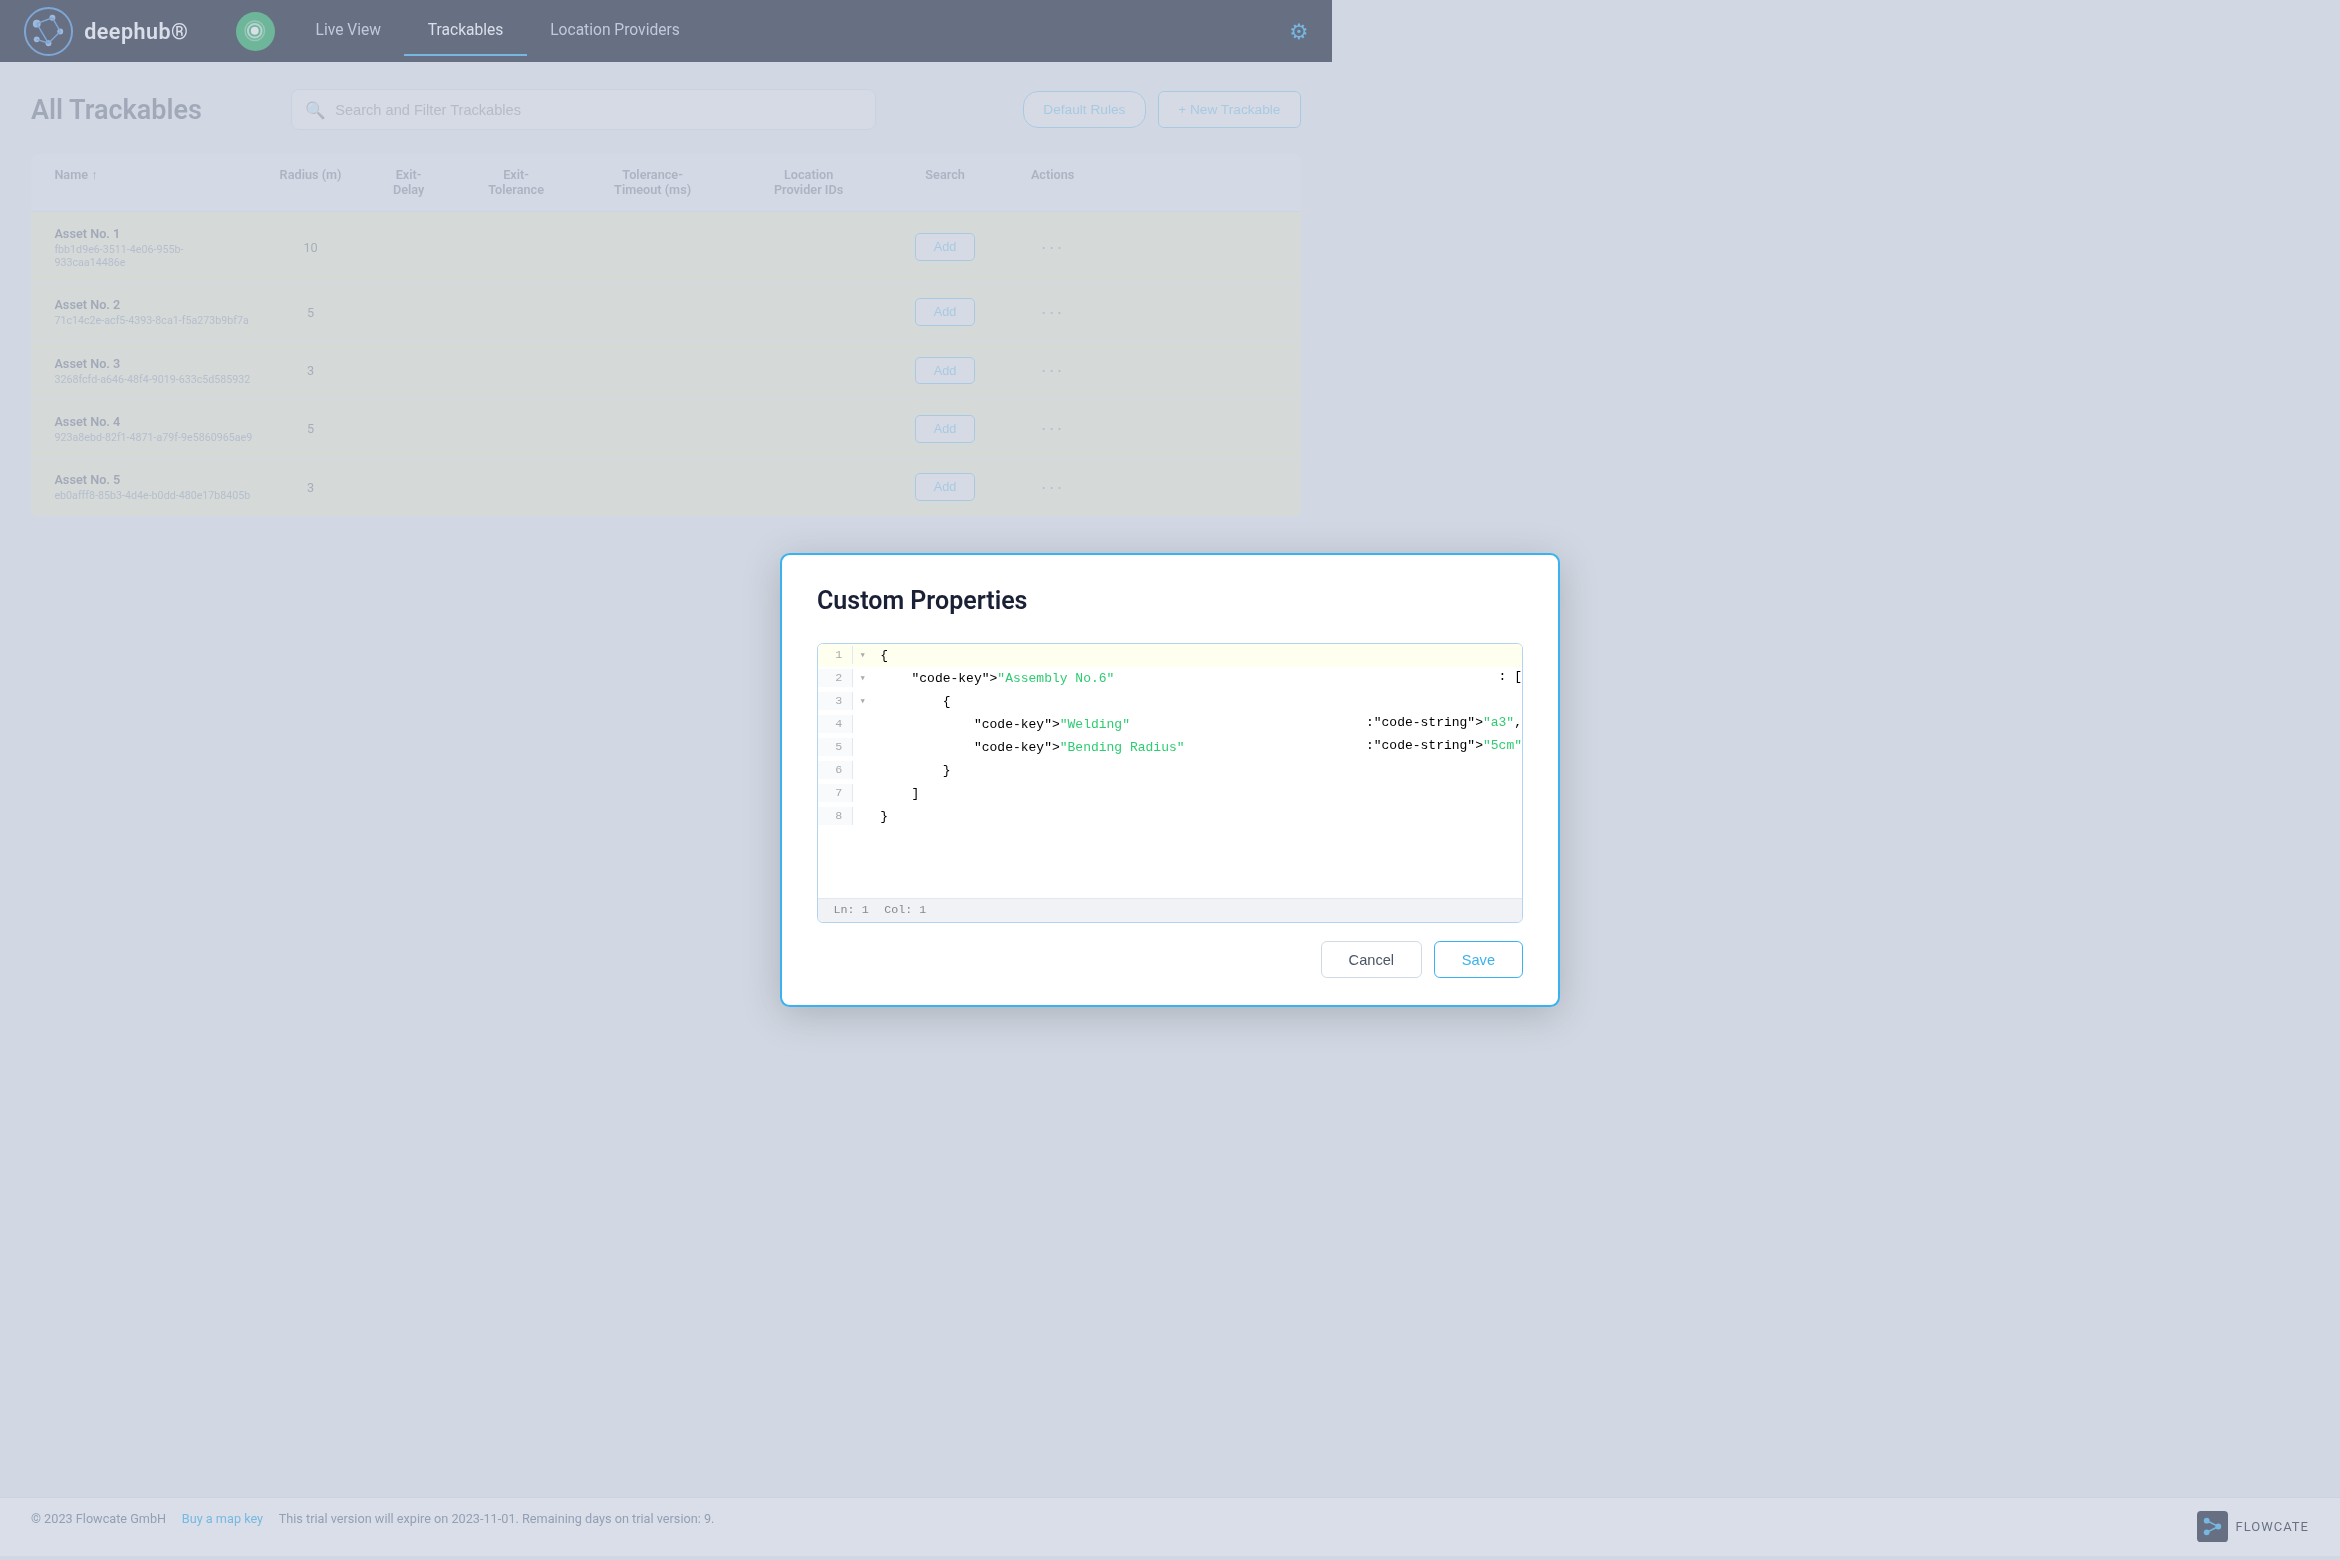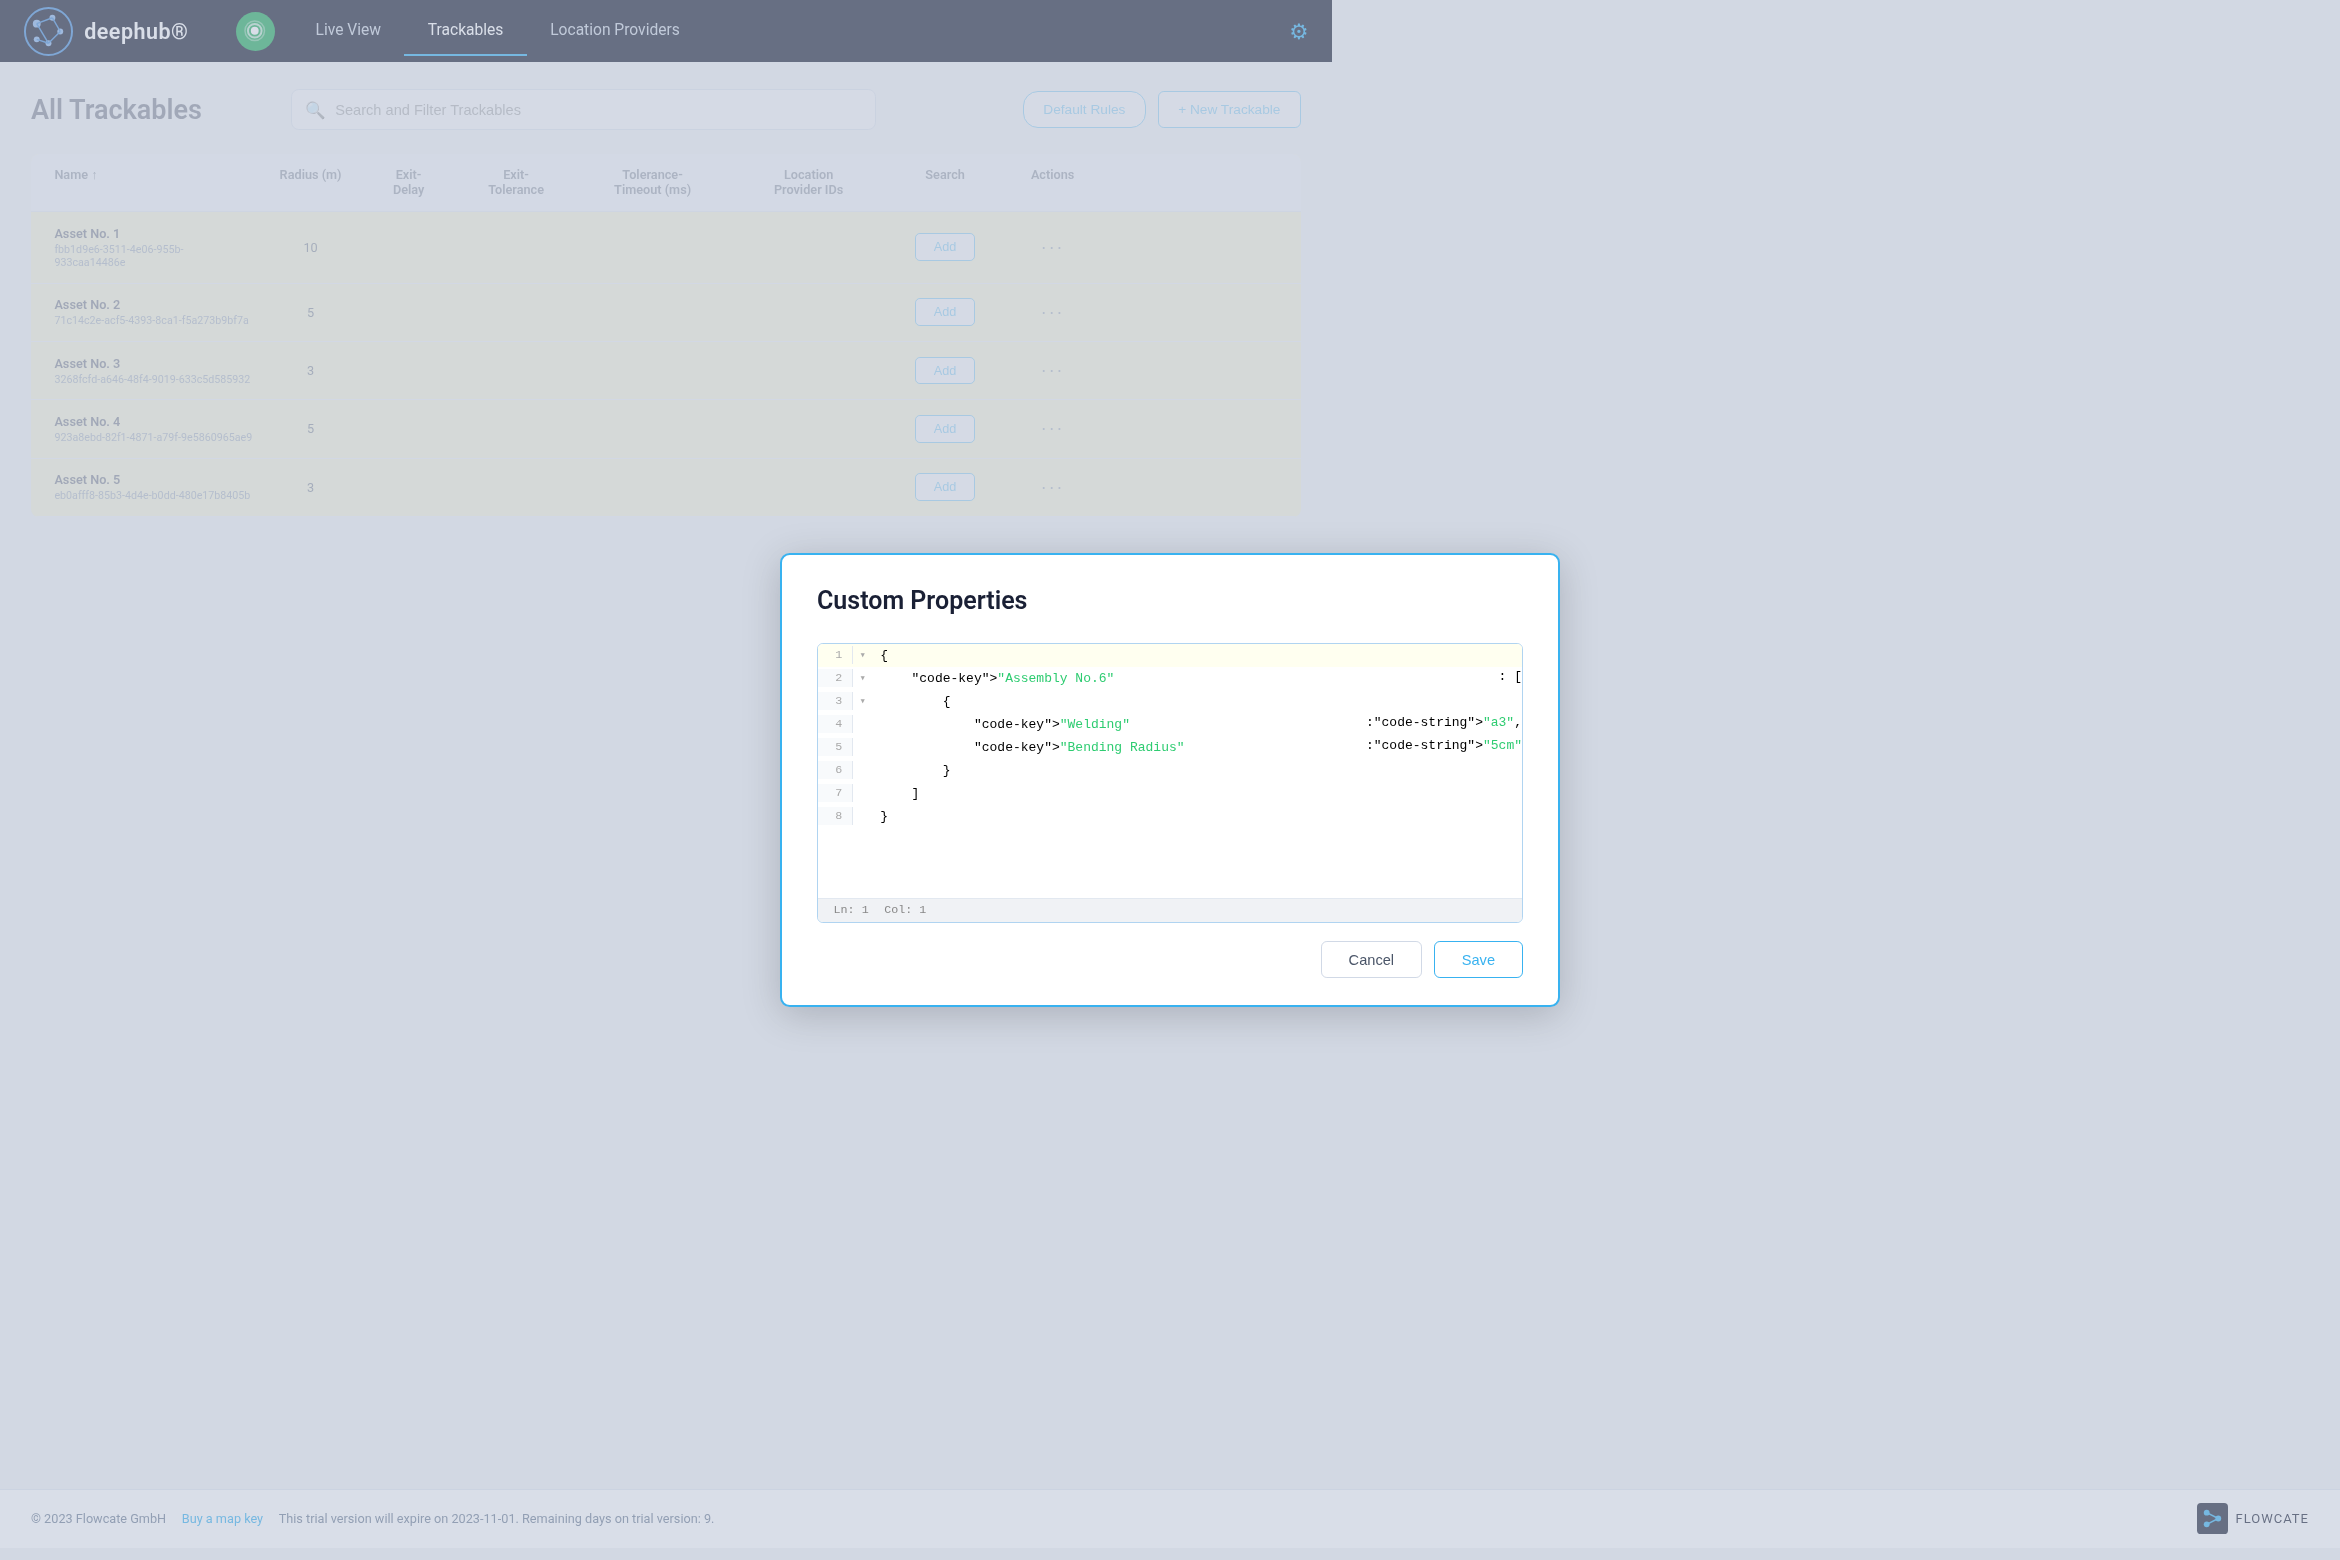--- a/index.html
+++ b/index.html
@@ -312,27 +312,27 @@
       background: #fff;
       color: #38b2f0;
       font-size: 14.6px;
       font-weight: 500;
       cursor: pointer;
     }
 
     
     .footer {
       position: fixed;
-      bottom: 12px;
+      bottom: 4px;
       left: 0; right: 0;
       background: #fff;
       border-top: 1px solid #e2e8f0;
       padding: 13.7px 31px;
       display: flex;
-      align-items: center;
+      align-items: flex-start;
       font-size: 12.7px;
       color: #718096;
       z-index: 0;
     }
     .footer-link {
       color: #38b2f0;
       text-decoration: none;
       margin: 0 15.6px;
     }
     .footer-brand {

